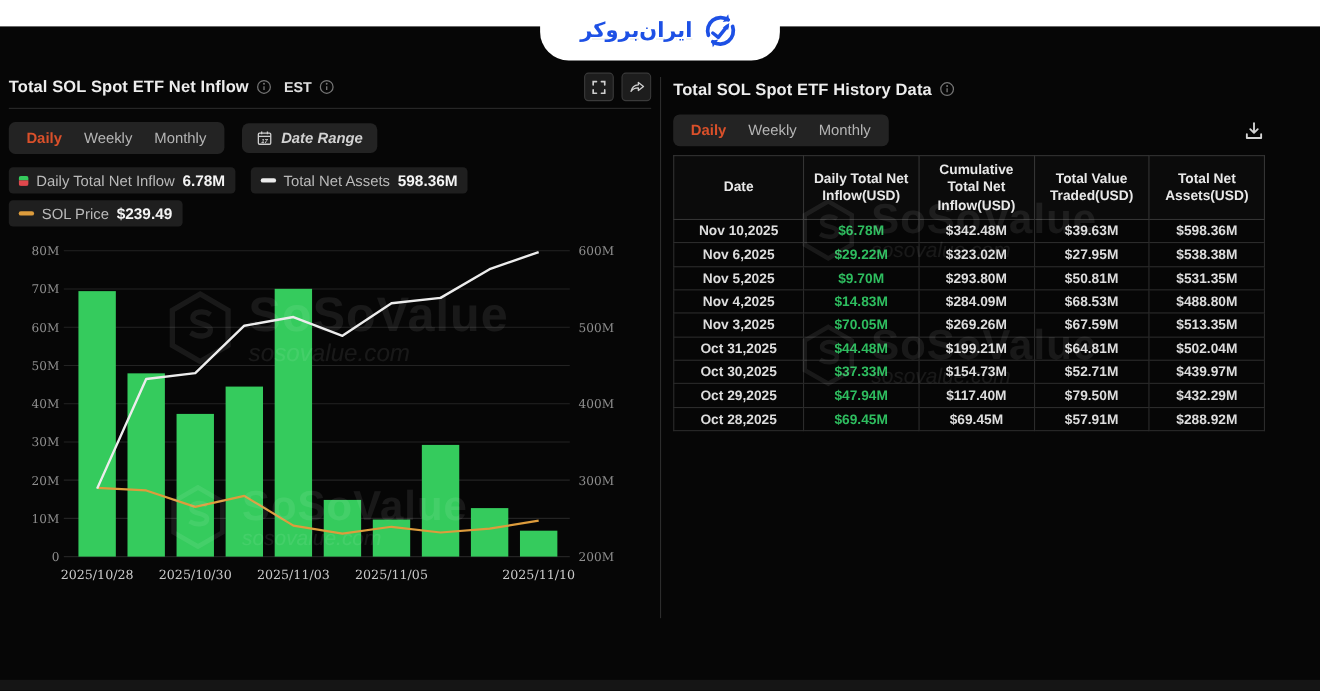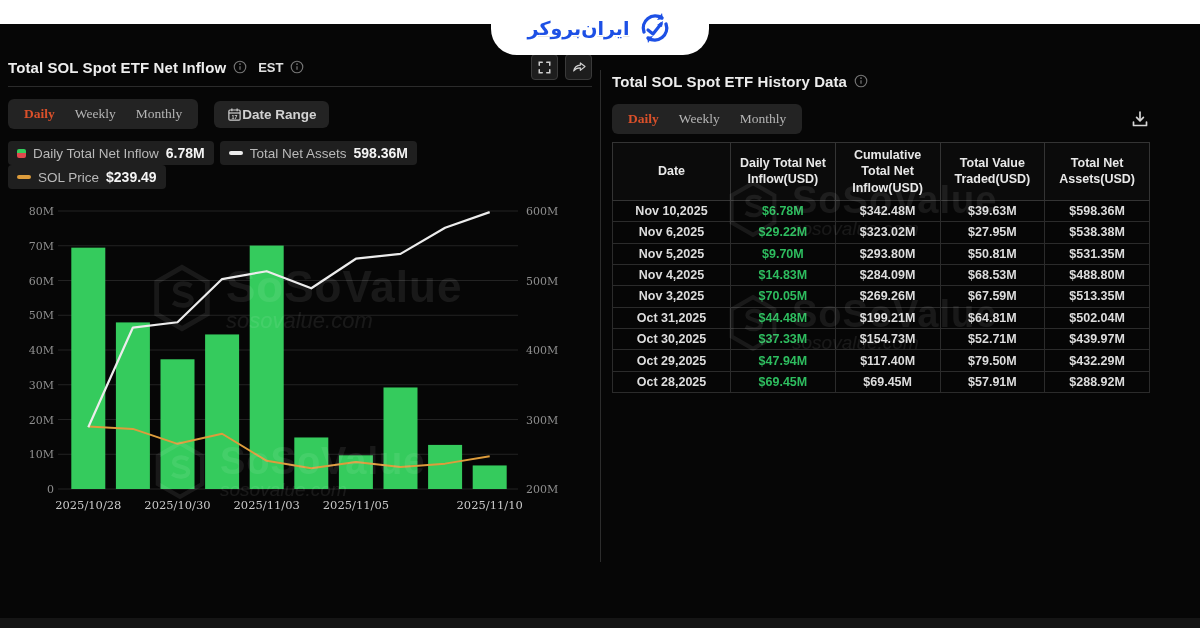--- a/index.html
+++ b/index.html
@@ -13,50 +13,50 @@
   
   .topbar { position:absolute; top:0; left:0; width:1200px; height:24px; background:#ffffff; z-index:5; }
   .logo-tab {
     position:absolute; top:0; left:50%; transform:translateX(-50%);
     width:218px; height:55px; background:#ffffff; border-radius:0 0 26px 26px;
     display:flex; align-items:center; justify-content:center; gap:9px; z-index:6;text-decoration:underline;
   }
   .logo-text { font-family:"DejaVu Sans", sans-serif; font-weight:bold; font-size:19px; color:#1d50e5; direction:rtl; }
   .logo-icon svg { display:block; }
   
-  .panel-left  { position:absolute; left:8px;  top:52px; width:584px; }
+  .panel-left  { position:absolute; left:8px;  top:64px; width:584px; }
   .panel-right { position:absolute; left:612px; top:66px; width:538px; }
   .v-divider { position:absolute; left:600px; top:70px; height:492px; width:1px; background:#2c2c2c; }
   .footer-bar { position:absolute; left:0; bottom:0; width:1200px; height:10px; background:#151515; }
 
   .p-header { display:flex; align-items:center; height:30px; gap:7px; }
   .p-title { font-size:15px; font-weight:bold; color:#ededed; letter-spacing:.1px; }
   .est { font-size:13px; font-weight:bold; color:#e0e0e0; margin-left:4px; }
   .info-ic { width:14px; height:14px; opacity:.75; }
   .spacer { flex:1; }
   .icon-btn {
     width:27px; height:26px; background:#1d1d1d; border:1px solid #3a3a3a; border-radius:4px;
     display:flex; align-items:center; justify-content:center; cursor:pointer;
   }
   .hr { border-bottom:1px solid #2b2b2b; margin-top:4px; }
 
   
   .tabs-row { display:flex; align-items:center; margin-top:12px; gap:16px; }
   .tab-pill { display:flex; align-items:center; background:#232323; border-radius:6px; padding:4px 6px; }
-  .tab { font-size:13.5px; color:#b5b5b5; padding:3px 10px; cursor:pointer; white-space:nowrap;font-family:Liberation Serif, serif; }
+  .tab { font-size:13.5px; color:#b5b5b5; padding:3px 10px; cursor:pointer; white-space:nowrap; }
   .tab.active { color:#d9502a; font-weight:bold; }
   .date-range-btn {
-    display:flex; align-items:flex-end; background:#232323; border-radius:6px;
-    padding:6px 13px; cursor:pointer; font-size:13.5px; color:#d2d2d2; font-weight:bold;
+    display:flex; align-items:flex-end; gap:8px; background:#232323; border-radius:6px;
+    padding:6px 13px; cursor:pointer; font-size:13.5px; color:#d2d2d2; font-weight:bold;font-style:italic;
   }
   .dl-btn { margin-left:auto; cursor:pointer; display:flex; align-items:center; }
 
   
   .legend { margin-top:12px; }
-  .legend-row { display:flex; gap:6px; margin-bottom:0; }
+  .legend-row { display:flex; gap:14px; margin-bottom:6px; }
   .chip {
     display:flex; align-items:center; gap:7px; background:#1f1f1f; border-radius:4px;
     padding:4px 9px; font-size:13.5px; color:#b9b9b9;
   }
   .chip b { color:#f4f4f4; font-size:14px; }
   .sq-grn-red { width:9px; height:9px; border-radius:2px; overflow:hidden; display:flex; flex-direction:column; }
   .sq-grn-red i { display:block; flex:1; }
   .dash { width:14px; height:4px; border-radius:2px; }
 
   

